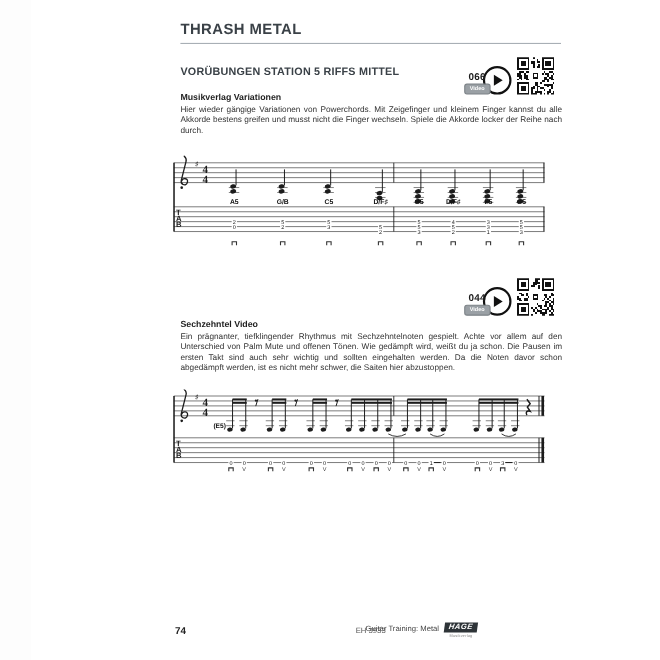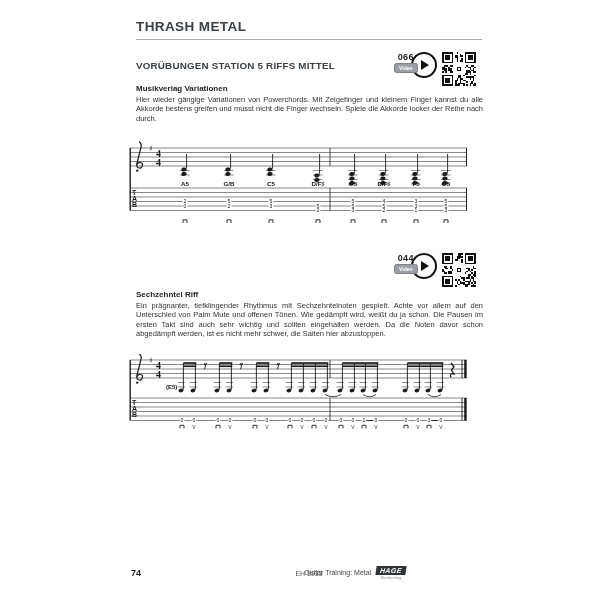--- a/index.html
+++ b/index.html
@@ -1,26 +1,26 @@
 <!DOCTYPE html>
 <html><head>
 <meta charset="utf-8">
 <style>
   html,body{margin:0;padding:0;}
   body{width:600px;height:600px;background:#fdfdfd;font-family:"Liberation Sans",sans-serif;position:relative;overflow:hidden;color:#2b2b2b;}
-  .page{position:absolute;inset:0;background:#ffffff;}
+  .page{position:absolute;inset:0;background:#ffffff;margin-left:28px;}
   .header-title{position:absolute;left:136px;top:19px;font-size:13.5px;font-weight:bold;color:#3a4147;letter-spacing:.4px;}
   .header-rule{position:absolute;left:136px;top:39px;width:346px;border-top:1.5px solid #a8afb5;}
   .section-title{position:absolute;left:136px;top:60px;font-size:9.8px;font-weight:bold;color:#3a4147;letter-spacing:.2px;}
   .para{position:absolute;left:136px;width:347px;}
   .para .p-head{font-size:8px;font-weight:bold;color:#1f1f1f;margin-bottom:1.5px;}
   .para .p-body{font-size:7.5px;line-height:1.27;color:#333;text-align:justify;}
   .sec1{top:84px;} .sec2{top:290px;}
   
-  .video-badge{position:absolute;display:flex;align-items:flex-start;}
+  .video-badge{position:absolute;display:flex;align-items:flex-end;}
   .vb1{left:394px;top:52px;} .vb2{left:394px;top:253px;}
   .vb-left{display:flex;flex-direction:column;align-items:center;margin-right:-7px;z-index:2;}
   .vb-num{font-size:9px;font-weight:bold;color:#1d1d1d;letter-spacing:.3px;}
   .vb-pill{background:#9aa0a5;color:#fff;font-size:5px;font-weight:bold;padding:1px 4px;border-radius:2.5px;border:1px solid #7c8287;margin-top:1px;}
   .vb-play{width:22px;height:22px;border:2px solid #111;border-radius:50%;background:#fff;display:flex;align-items:center;justify-content:center;z-index:1;}
   .vb-tri{width:0;height:0;border-left:8px solid #111;border-top:5px solid transparent;border-bottom:5px solid transparent;margin-left:2px;}
   .vb-qr{width:34px;height:34px;margin-left:5px;}
   svg.notation{position:absolute;left:129px;width:340px;}
   .sys1{top:140px;height:90px;} .sys2{top:354px;height:94px;}
   
@@ -413,21 +413,21 @@
         <rect x="16" y="2" width="3" height="3" fill="#111"></rect>
         <rect x="0" y="14" width="7" height="7" fill="#111"></rect>
         <rect x="1" y="15" width="5" height="5" fill="#fff"></rect>
         <rect x="2" y="16" width="3" height="3" fill="#111"></rect>
         <rect x="9" y="9" width="3" height="3" fill="#111"></rect>
         <rect x="9.7" y="9.7" width="1.6" height="1.6" fill="#fff"></rect>
       </svg>
   </div>
 
   <div class="para sec2">
-    <div class="p-head">Sechzehntel Riff</div>
+    <div class="p-head">Sechzehntel Video</div>
     <div class="p-body">Ein prägnanter, tiefklingender Rhythmus mit Sechzehntelnoten gespielt. Achte vor allem auf den Unterschied von Palm Mute und offenen Tönen. Wie gedämpft wird, weißt du ja schon. Die Pausen im ersten Takt sind auch sehr wichtig und sollten eingehalten werden. Da die Noten davor schon abgedämpft werden, ist es nicht mehr schwer, die Saiten hier abzustoppen.</div>
   </div>
 
   <svg class="notation sys2" viewBox="0 0 340 94">
       <line x1="1" y1="6" x2="338" y2="6" stroke="#555" stroke-width="0.7"></line>
       <line x1="1" y1="10.5" x2="338" y2="10.5" stroke="#555" stroke-width="0.7"></line>
       <line x1="1" y1="15" x2="338" y2="15" stroke="#555" stroke-width="0.7"></line>
       <line x1="1" y1="19.5" x2="338" y2="19.5" stroke="#555" stroke-width="0.7"></line>
       <line x1="1" y1="24" x2="338" y2="24" stroke="#555" stroke-width="0.7"></line>
       <line x1="1" y1="44" x2="338" y2="44" stroke="#555" stroke-width="0.7"></line>

